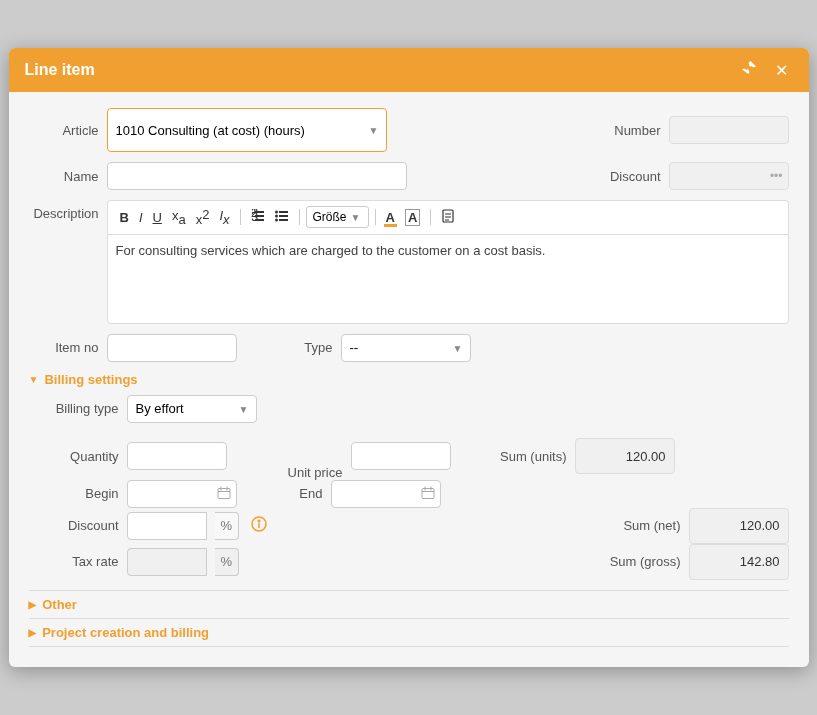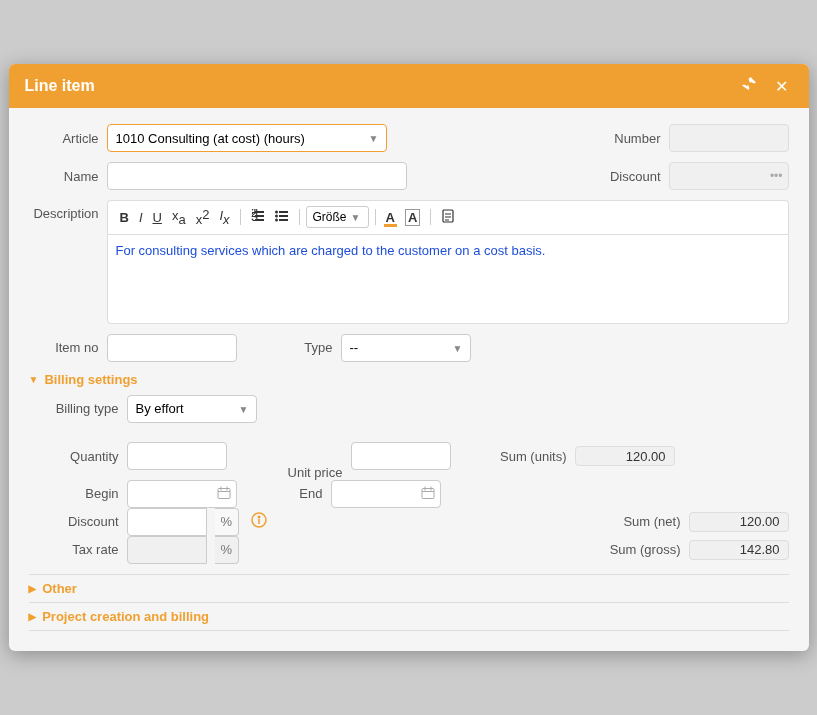--- a/index.html
+++ b/index.html
@@ -60,21 +60,21 @@
       font-size: 13px; color: #333; border-radius: 2px;
     }
     .toolbar-sep { width: 1px; height: 16px; background: #ccc; margin: 0 4px; }
 
     .description-area {
       border: 1px solid #ddd;
       border-radius: 0 0 4px 4px;
       background: white;
       padding: 8px;
       min-height: 90px;
-      color: #1d4ed8;
+      color: #404040;
       width: 100%;
     }
     .description-wrapper { flex: 1; }
 
     .desc-row { display: flex; gap: 8px; margin-bottom: 10px; }
     .desc-label { color: #555; min-width: 70px; text-align: right; flex-shrink: 0; padding-top: 6px; }
 
     .section-header {
       display: flex; align-items: center; gap: 6px; margin: 10px 0 8px;
       color: #f0a030; font-weight: bold; cursor: pointer;
@@ -96,21 +96,21 @@
     .divider { height: 1px; background: #ddd; margin: 4px 0; }
 
     .collapsed-section {
       display: flex; align-items: center; gap: 6px; margin: 6px 0;
       color: #f0a030; font-weight: bold; cursor: pointer; padding-left: 0;
     }
 
     .bold-btn { font-weight: bold; }
     .italic-btn { font-style: italic; }
     .under-btn { text-decoration: underline; }
-    .sum-right-val { width: 100px; background: #f0f0f0; text-align: right; border: 1px solid #ddd; border-radius: 4px; padding: 4px 8px; height: 20px; display: flex; align-items: center; justify-content: flex-end; color: #333; }
+    .sum-right-val { width: 100px; background: #f0f0f0; text-align: right; border: 1px solid #ddd; border-radius: 4px; padding: 4px 8px; height: 36px; display: flex; align-items: center; justify-content: flex-end; color: #333; }
 
     .sub-rows { display: flex; flex-direction: column; padding-left: 10px; }
     .sub-row { display: flex; align-items: center; gap: 8px; }
   </style>
 </head>
 <body>
 
 <div class="dialog">
 
   <div class="dialog-header">
@@ -123,21 +123,21 @@
       </button>
       <button class="header-icon-btn">✕</button>
     </div>
   </div>
 
   <div class="dialog-body">
 
     <div class="form-row">
       <label class="form-label">Article</label>
       <div class="select-wrapper">
-        <select style="width:280px; height:28px; border:1px solid #f0a030; border-radius:4px; padding:4px 24px 4px 8px; appearance:none; background:white;">
+        <select style="width:280px; height:44px; border:1px solid #f0a030; border-radius:4px; padding:4px 24px 4px 8px; appearance:none; background:white;">
           <option>1010 Consulting (at cost) (hours)</option>
         </select>
         <span class="select-arrow">▼</span>
       </div>
       <div style="flex:1"></div>
       <label class="form-label">Number</label>
       <input type="text" class="number-input" style="width: 120px; background: rgb(240, 240, 240); border: 1px solid rgb(221, 221, 221);">
     </div>
 
     <div class="form-row">

